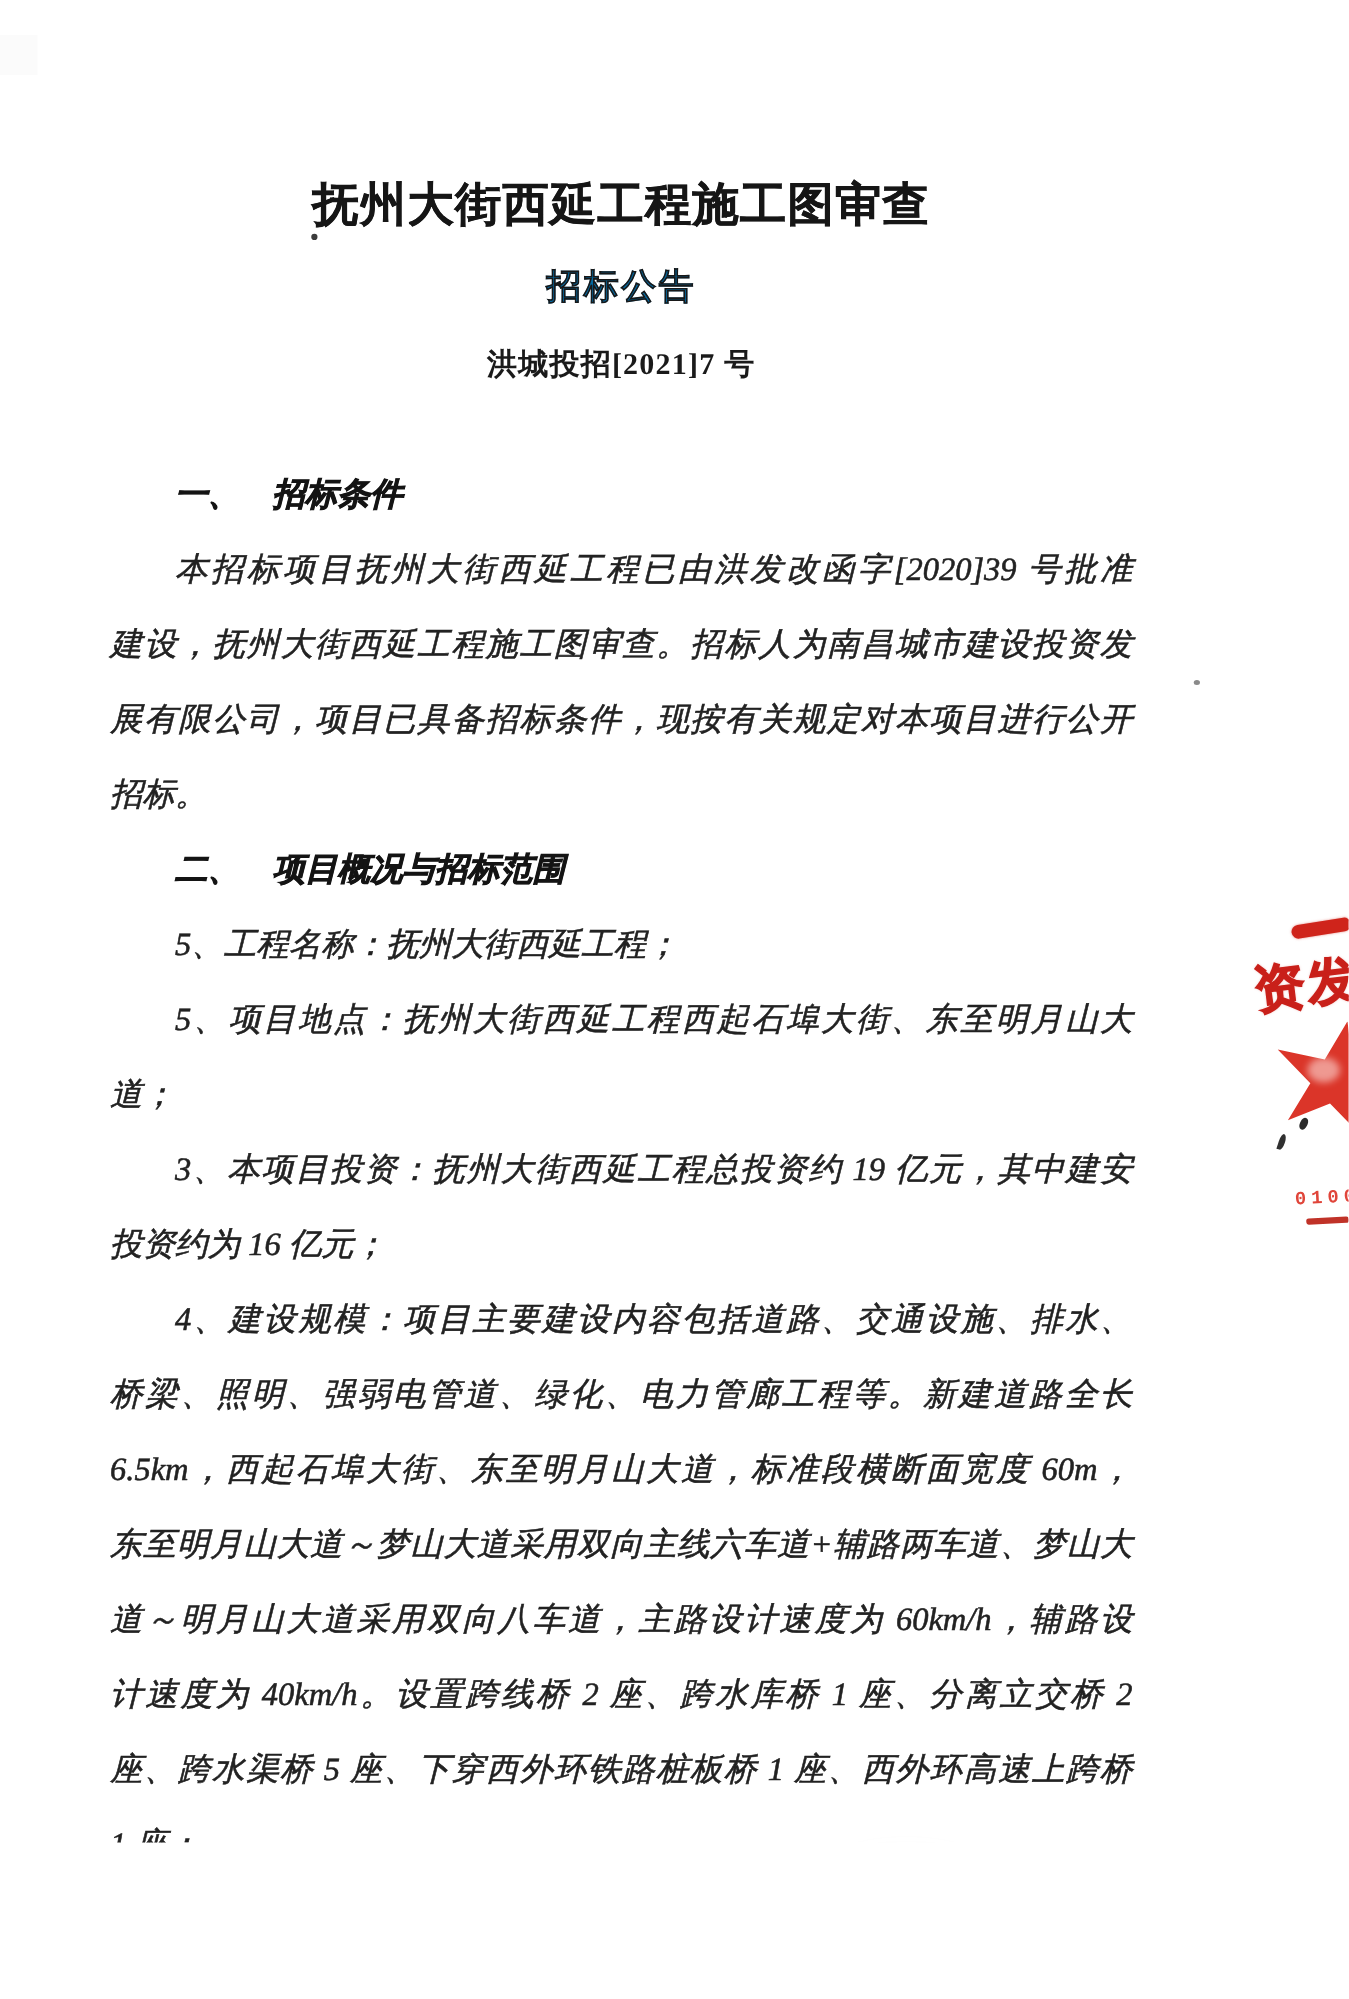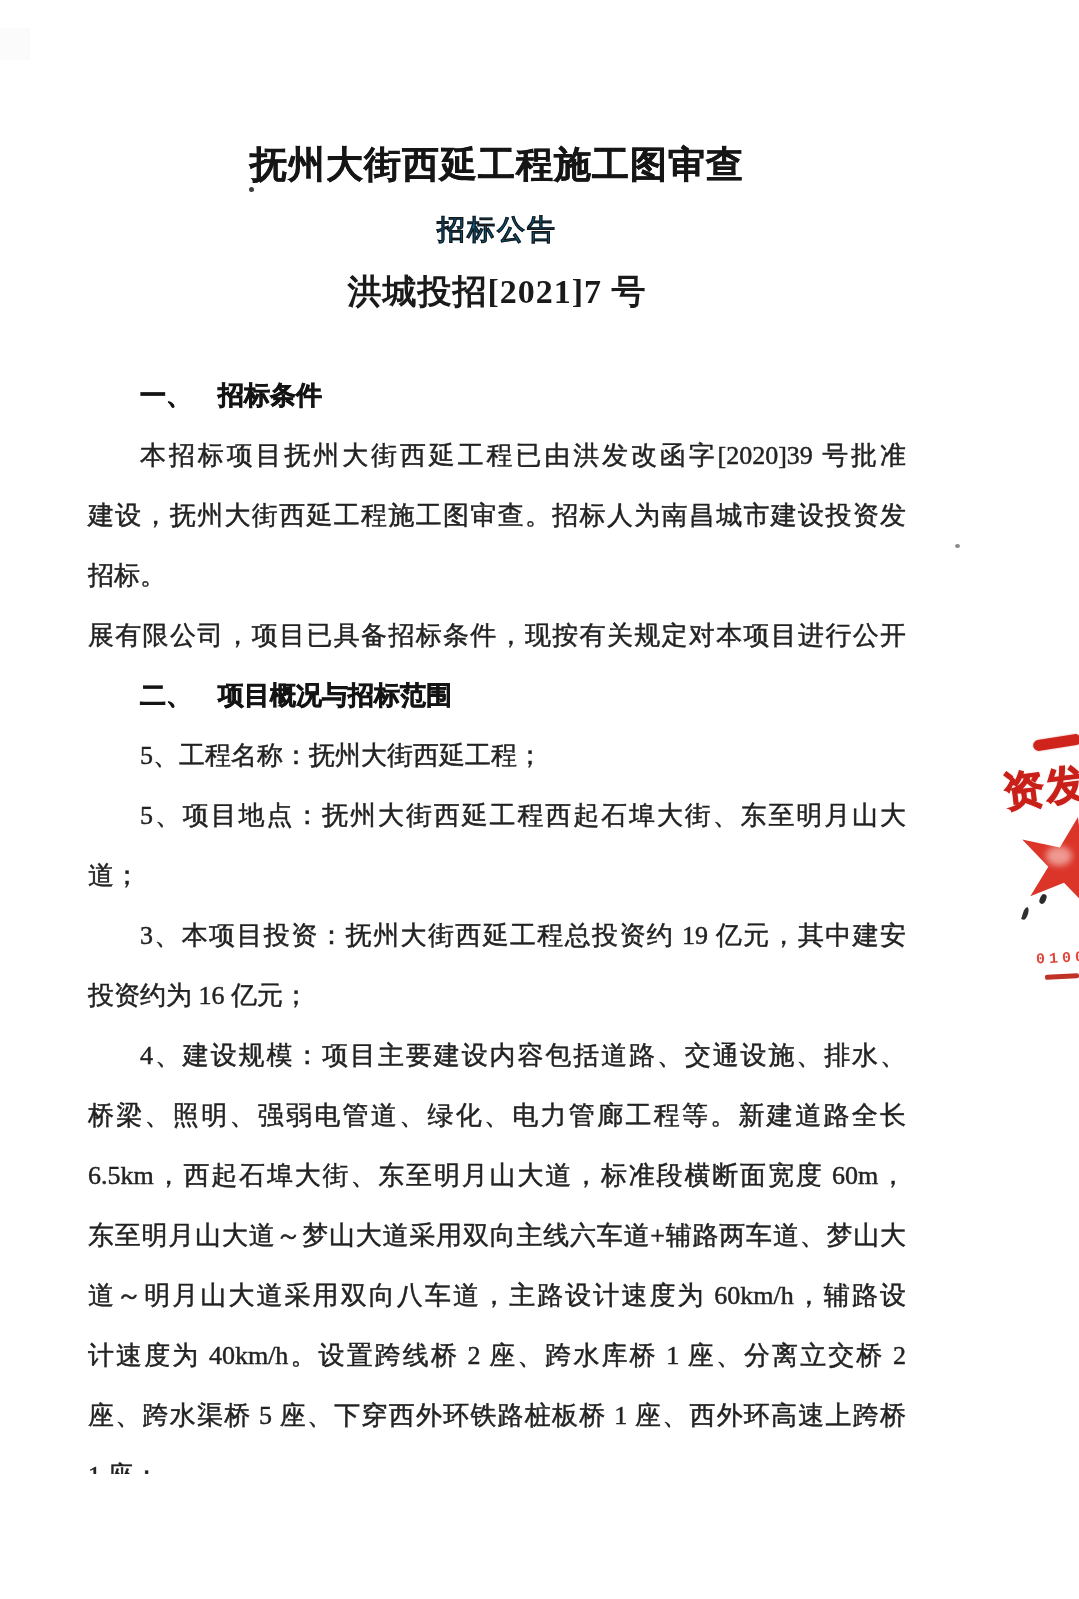--- a/index.html
+++ b/index.html
@@ -20,33 +20,34 @@
     top:112px;font-size:37px;font-weight:bold;line-height:50px;
     letter-spacing:1px;color:#161616;
     -webkit-text-stroke:0.4px #161616;
   }
   .doc-subtitle{
     top:180px;font-size:28px;font-weight:bold;line-height:44px;
     letter-spacing:2px;color:#0369a1;
     -webkit-text-stroke:0.3px #181818;
   }
   .doc-number{
-    top:246px;font-size:34px;font-weight:bold;line-height:36px;
+    top:246px;font-size:24px;font-weight:bold;line-height:36px;
     letter-spacing:1px;color:#1a1a1a;
   }
   
   .body-text{
     position:absolute;left:88px;top:338px;width:818px;
     font-size:26px;color:#222;
     -webkit-text-stroke:0.45px #222;
   }
   .ln{
     height:60px;line-height:60px;
     text-align:justify;text-align-last:justify;
     white-space:nowrap;
+    font-style:italic;
   }
   .ln.indent{padding-left:52px;}
   .ln.last{text-align-last:left;}
   .ln.heading{
     font-weight:bold;text-align-last:left;padding-left:52px;
     color:#141414;-webkit-text-stroke:0.6px #141414;
   }
   
   .stamp{position:absolute;pointer-events:none;}
   .stamp-arc{
@@ -103,22 +104,22 @@
   <div class="title-wrap doc-title">抚州大街西延工程施工图审查</div>
   <div class="title-wrap doc-subtitle">招标公告</div>
   <div class="title-wrap doc-number">洪城投招[2021]7 号</div>
 
   <div class="body-text">
     <div class="ln heading">一、　招标条件</div>
 
     <div>
       <div class="ln indent">本招标项目抚州大街西延工程已由洪发改函字[2020]39 号批准</div>
       <div class="ln">建设，抚州大街西延工程施工图审查。招标人为南昌城市建设投资发</div>
+      <div class="ln">展有限公司，项目已具备招标条件，现按有关规定对本项目进行公开</div>
       <div class="ln last">招标。</div>
-      <div class="ln">展有限公司，项目已具备招标条件，现按有关规定对本项目进行公开</div>
     </div>
 
     <div class="ln heading">二、　项目概况与招标范围</div>
 
     <div>
       <div class="ln indent last">5、工程名称：抚州大街西延工程；</div>
     </div>
 
     <div>
       <div class="ln indent">5、项目地点：抚州大街西延工程西起石埠大街、东至明月山大</div>

